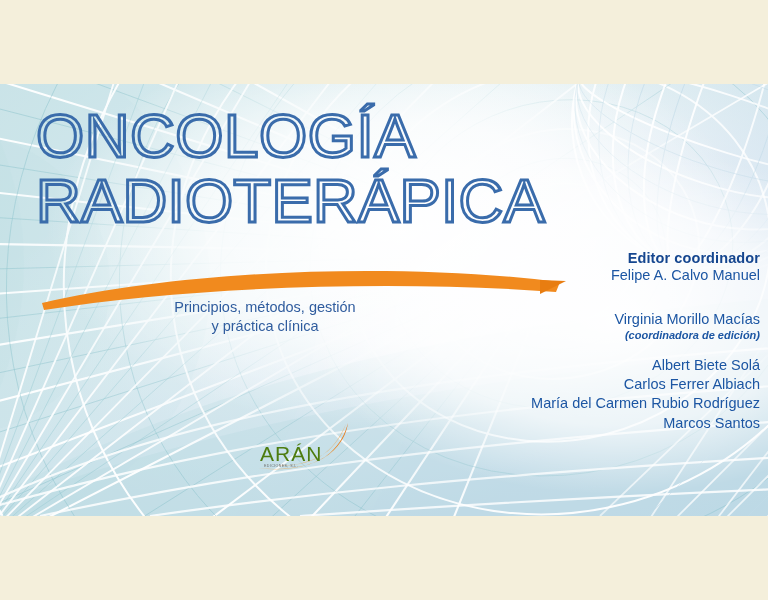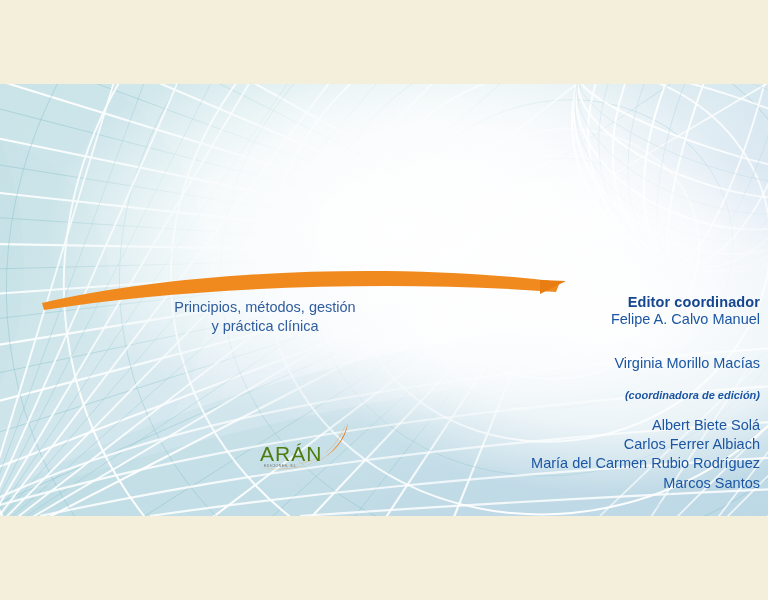--- a/index.html
+++ b/index.html
@@ -93,35 +93,34 @@
     top: 166px;
     width: 268px;
     text-align: right;
     color: #1e4f9c;
   }
   .ed-heading {
     font-size: 14.5px;
     font-weight: 700;
     color: #15468f;
     letter-spacing: 0.1px;
-    margin-top: 44px;
   }
   .ed-name {
     font-size: 14.5px;
     font-weight: 400;
     color: #1c56a3;
     line-height: 1.26;
   }
   .ed-note {
     font-size: 11px;
     font-weight: 700;
     font-style: italic;
     color: #1c56a3;
     line-height: 1.2;
-    margin-top: 16px;
+    margin-top: 0px;
   }
   .ed-gap { height: 26px; }
   .ed-gap-sm { height: 14px; }
   .coed-list .ed-name { line-height: 1.33; }
 
   
   .aran-logo {
     position: absolute;
     left: 252px;
     top: 336px;
@@ -366,20 +365,24 @@
 
       <rect x="0" y="0" width="768" height="432" fill="url(#gGlow)"></rect>
       <rect x="0" y="0" width="768" height="432" fill="url(#gGlow2)"></rect>
 
       <g>
         <path d="M 42 219 C 190 185 400 178 560 198 L 556 208 C 398 196 194 202 44 226 Z" fill="#f18a1e"></path>
         <path d="M 540 196 L 566 197 L 540 210 Z" fill="#e87d11"></path>
       </g>
     </svg>
 
+    <div class="title-wrap">
+      <div class="title-line">ONCOLOGÍA</div>
+      <div class="title-line title-line-2">RADIOTERÁPICA</div>
+    </div>
 
     <div class="subtitle">
       <div>Principios, métodos, gestión</div>
       <div>y práctica clínica</div>
     </div>
 
     <div class="editors">
 
       <div class="ed-heading">Editor coordinador</div>
       <div class="ed-name">Felipe A. Calvo Manuel</div>

